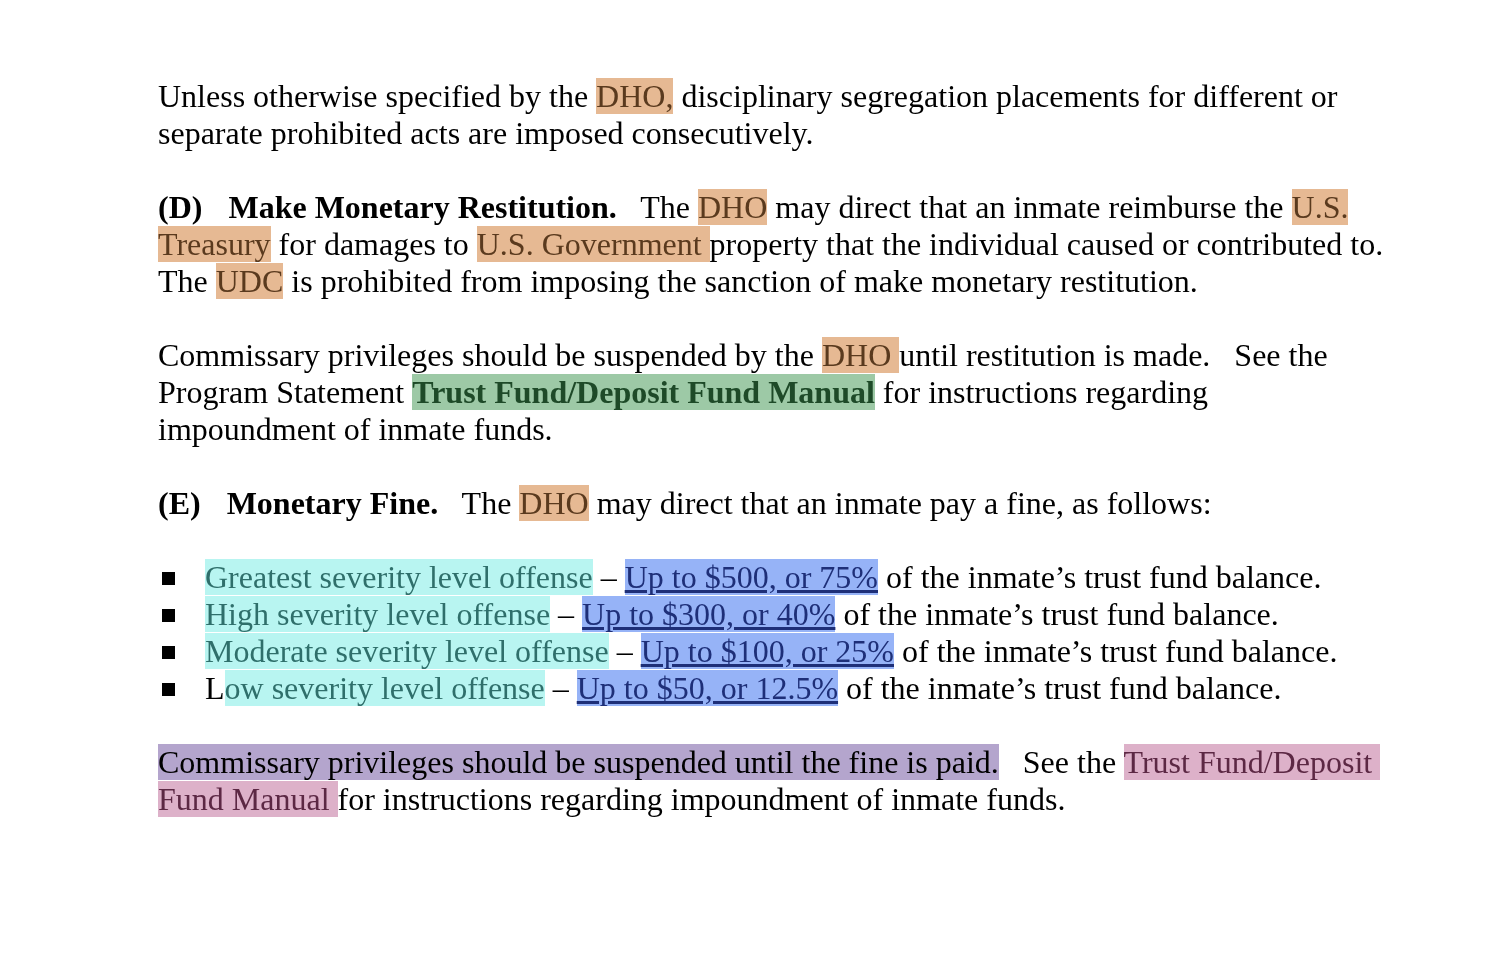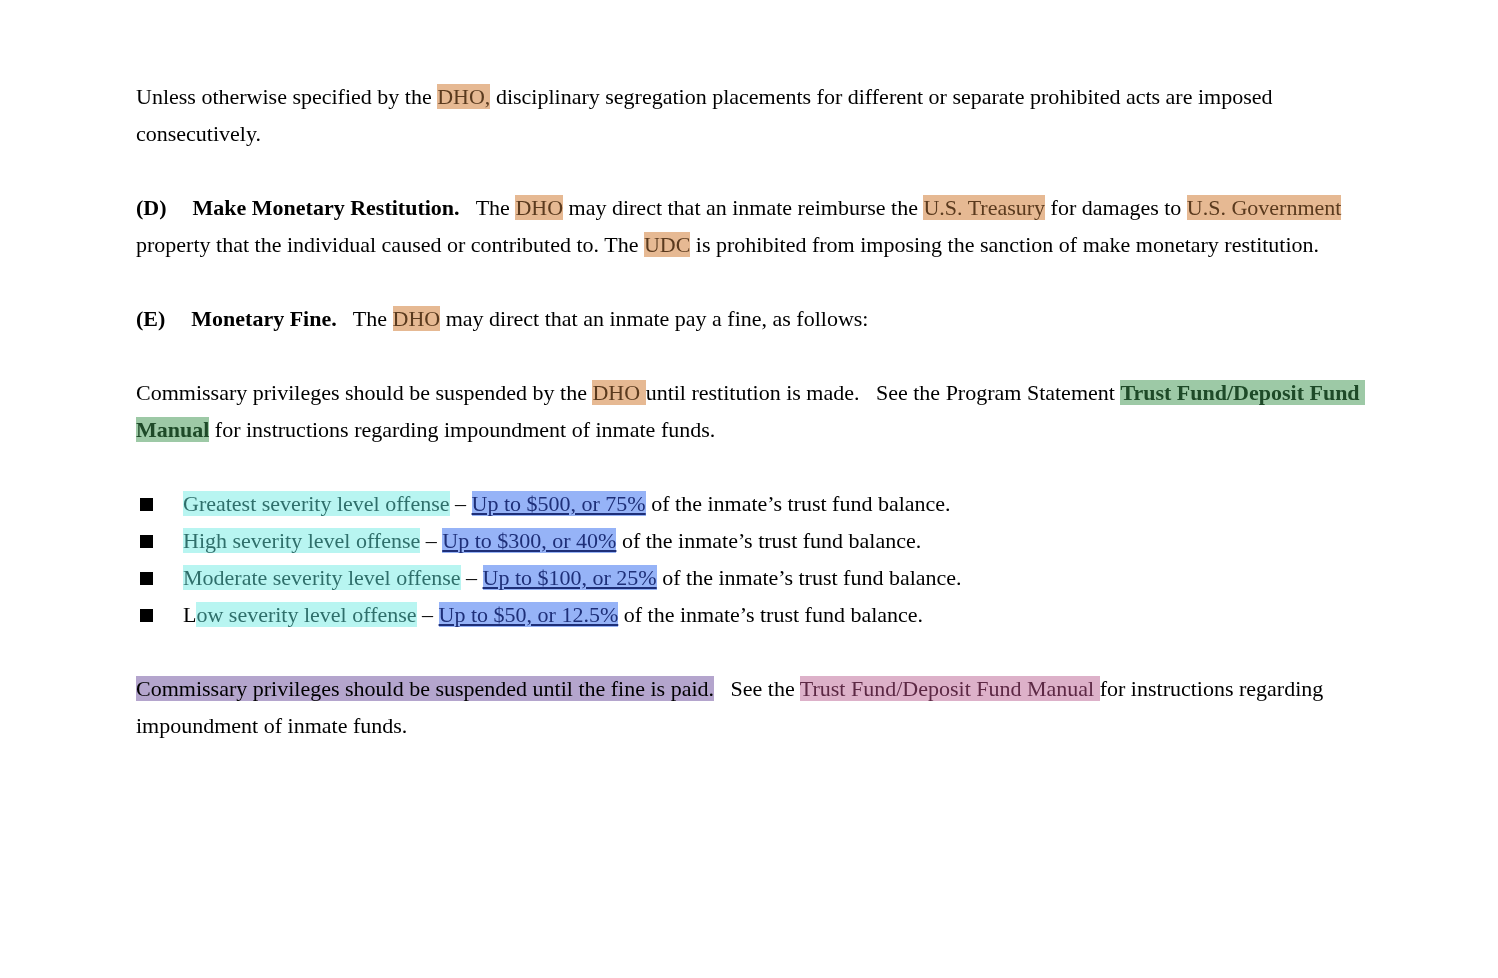--- a/index.html
+++ b/index.html
@@ -1,20 +1,20 @@
 <!DOCTYPE html>
 <html><head>
 <meta charset="utf-8">
 <style>
   html, body { margin:0; padding:0; background:#ffffff; }
   body { width:1498px; height:978px; overflow:hidden; position:relative; }
   .page {
-    position:absolute; left:136px; top:78px; width:1230px;
+    position:absolute; left:158px; top:78px; width:1230px;
     font-family:"Liberation Serif","DejaVu Serif",serif;
-    font-size:22px; line-height:37px; color:#000;
+    font-size:32px; line-height:37px; color:#000;
   }
   p { margin:0 0 37px 0; }
   .b { font-weight:bold; }
   .hl-org { background:#e6b993; color:#5a3a1e; }
   .hl-grn { background:#9dc9a6; color:#1e4a28; }
   .hl-cyan { background:#b8f5f1; color:#2f6f6b; }
   .hl-blue { background:#96b3f7; color:#1e2f78;text-decoration:underline; }
   .hl-purp { background:#b4a5cd; color:#000000; }
   .hl-pink { background:#ddb1c9; color:#5c2844; }
   .tab { display:inline-block; width:26px; }
@@ -24,23 +24,23 @@
 </style>
 </head>
 <body>
 
 <div class="page">
 
   <p><span>Unless otherwise specified by the </span><span class="hl-org">DHO,</span><span> disciplinary segregation placements for different or separate prohibited acts are imposed consecutively.</span></p>
 
   <p><span class="b">(D)</span><span class="tab"></span><span class="b">Make Monetary Restitution.</span><span style="white-space:pre">   </span><span>The </span><span class="hl-org">DHO</span><span> may direct that an inmate reimburse the </span><span class="hl-org">U.S. Treasury</span><span> for damages to </span><span class="hl-org">U.S. Government </span><span>property that the individual caused or contributed to. The </span><span class="hl-org">UDC</span><span> is prohibited from imposing the sanction of make monetary restitution.</span></p>
 
+  <p style="white-space:pre-wrap"><span>Commissary privileges should be suspended by the </span><span class="hl-org">DHO </span><span>until restitution is made.   See the Program Statement </span><span class="hl-grn b">Trust Fund/Deposit Fund Manual</span><span> for instructions regarding impoundment of inmate funds.</span></p>
+
   <p><span class="b">(E)</span><span class="tab"></span><span class="b">Monetary Fine.</span><span style="white-space:pre">   </span><span>The </span><span class="hl-org">DHO</span><span> may direct that an inmate pay a fine, as follows:</span></p>
-
-  <p style="white-space:pre-wrap"><span>Commissary privileges should be suspended by the </span><span class="hl-org">DHO </span><span>until restitution is made.   See the Program Statement </span><span class="hl-grn b">Trust Fund/Deposit Fund Manual</span><span> for instructions regarding impoundment of inmate funds.</span></p>
 
   <ul>
     <li><span class="bullet"></span><span></span><span class="hl-cyan">Greatest severity level offense</span><span> – </span><span class="hl-blue">Up to $500, or 75%</span><span> of the inmate’s trust fund balance.</span></li>
     <li><span class="bullet"></span><span></span><span class="hl-cyan">High severity level offense</span><span> – </span><span class="hl-blue">Up to $300, or 40%</span><span> of the inmate’s trust fund balance.</span></li>
     <li><span class="bullet"></span><span></span><span class="hl-cyan">Moderate severity level offense</span><span> – </span><span class="hl-blue">Up to $100, or 25%</span><span> of the inmate’s trust fund balance.</span></li>
     <li><span class="bullet"></span><span>L</span><span class="hl-cyan">ow severity level offense</span><span> – </span><span class="hl-blue">Up to $50, or 12.5%</span><span> of the inmate’s trust fund balance.</span></li>
   </ul>
 
   <p style="white-space:pre-wrap"><span class="hl-purp">Commissary privileges should be suspended until the fine is paid.</span><span>   See the </span><span class="hl-pink">Trust Fund/Deposit Fund Manual </span><span>for instructions regarding impoundment of inmate funds.</span></p>
 

